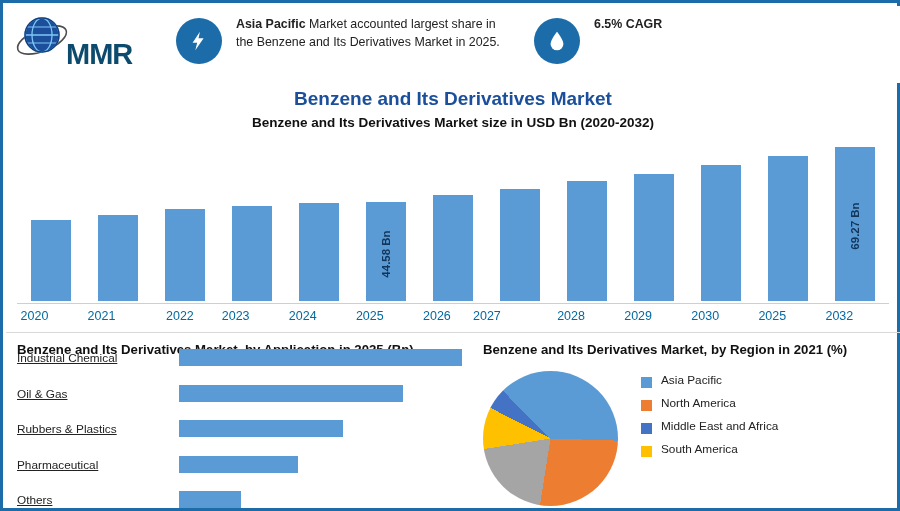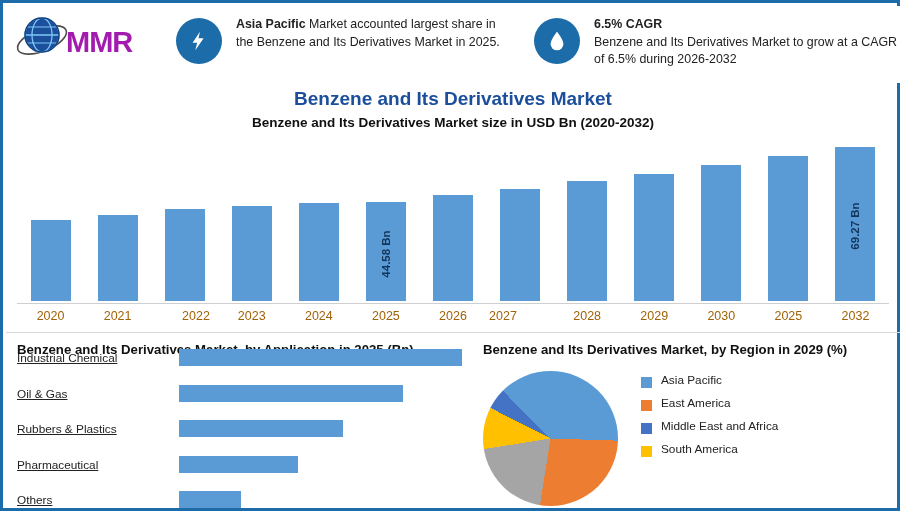--- a/index.html
+++ b/index.html
@@ -18,22 +18,22 @@
   }
   
   .header{
     position:absolute;left:3px;top:3px;width:894px;height:77px;
     background:#ffffff;
   }
   .logo{
     position:absolute;left:8px;top:4px;width:150px;height:72px;
   }
   .logo-text{
-    position:absolute;left:52px;top:16px;
-    font-size:29px;font-weight:bold;color:#a21caf;
+    position:absolute;left:52px;top:28px;
+    font-size:29px;font-weight:bold;color:#0c4a6e;
     letter-spacing:-1px;
   }
   .hdr-item{position:absolute;top:10px;}
   .hdr-item.one{left:170px;width:340px;}
   .hdr-item.two{left:528px;width:365px;}
   .hdr-circle{
     position:absolute;left:0;top:2px;width:46px;height:46px;border-radius:50%;
     background:#1b6ca8;color:#fff;
     display:flex;align-items:center;justify-content:center;
     font-size:23px;line-height:1;
@@ -66,22 +66,22 @@
   .bar-label{
     position:absolute;left:50%;transform:translateX(-50%) rotate(-90deg);
     transform-origin:center center;
     color:#12355b;font-size:11.5px;font-weight:bold;white-space:nowrap;
   }
   .xaxis{
     position:absolute;left:14px;top:300px;width:872px;height:26px;
     border-top:1px solid #cfcfcf;
   }
   .xtick{
-    position:absolute;top:5px;width:60px;text-align:center;
-    font-size:12.5px;color:#a16207;
+    position:absolute;top:5px;width:60px;text-align:left;
+    font-size:12.5px;color:#0369a1;
   }
   .divider{
     position:absolute;left:3px;top:329px;width:894px;height:1px;background:#d9d9d9;
   }
   
   .sec-title-left{
     position:absolute;left:14px;top:339px;
     font-size:13.2px;font-weight:bold;color:#111;
   }
   .sec-title-right{
@@ -144,21 +144,21 @@
       </div>
     </div>
 
     <div class="hdr-item two">
       <div class="hdr-circle">
         <svg width="22" height="22" viewBox="0 0 24 24" fill="#ffffff">
             <path d="M12 2 C12 2 5 11 5 15.2 A7 7 0 0 0 19 15.2 C19 11 12 2 12 2 Z"></path>
           </svg>
       </div>
       <div class="hdr-text">
-        <b>6.5% CAGR</b><br><span>Benzene and Its Derivatives Market to grow at a CAGR of 6.5% during 2026-2032</span>
+        <b>6.5% CAGR</b><br>
       </div>
     </div>
   </div>
 
   <div class="main-title">Benzene and Its Derivatives Market</div>
   <div class="sub-title">Benzene and Its Derivatives Market size in USD Bn (2020-2032)</div>
 
   <div class="barchart" id="barchart">
       <div class="bar-col" style="left: 13.5385px; height: 81px;">
         <div class="bar" style="height: 81px; background: rgb(91, 155, 213);"></div>
@@ -237,30 +237,30 @@
       <div class="hbar-row" style="top: 451.5px;">
         <div class="hbar-name">Pharmaceutical</div>
         <div class="hbar" style="width: 118.86px; background: rgb(91, 155, 213);"></div>
       </div>
       <div class="hbar-row" style="top: 487px;">
         <div class="hbar-name">Others</div>
         <div class="hbar" style="width: 62.26px; background: rgb(91, 155, 213);"></div>
       </div>
     </div>
 
-  <div class="sec-title-right">Benzene and Its Derivatives Market, by Region in 2029 (%)</div>
+  <div class="sec-title-right">Benzene and Its Derivatives Market, by Region in 2021 (%)</div>
   <div class="pie" id="pie" style="background: conic-gradient(from -45deg, rgb(91, 155, 213) 0deg, rgb(91, 155, 213) 136.8deg, rgb(237, 125, 49) 136.8deg, rgb(237, 125, 49) 234deg, rgb(165, 165, 165) 234deg, rgb(165, 165, 165) 306deg, rgb(255, 192, 0) 306deg, rgb(255, 192, 0) 342deg, rgb(68, 114, 196) 342deg, rgb(68, 114, 196) 360deg);"></div>
   <div class="legend" id="legend">
       <div class="legend-row">
         <span class="legend-swatch" style="background: rgb(91, 155, 213);"></span>
         <span class="legend-label">Asia Pacific</span>
       </div>
       <div class="legend-row">
         <span class="legend-swatch" style="background: rgb(237, 125, 49);"></span>
-        <span class="legend-label">East America</span>
+        <span class="legend-label">North America</span>
       </div>
       <div class="legend-row">
         <span class="legend-swatch" style="background: rgb(68, 114, 196);"></span>
         <span class="legend-label">Middle East and Africa</span>
       </div>
       <div class="legend-row">
         <span class="legend-swatch" style="background: rgb(255, 192, 0);"></span>
         <span class="legend-label">South America</span>
       </div>
     </div>

